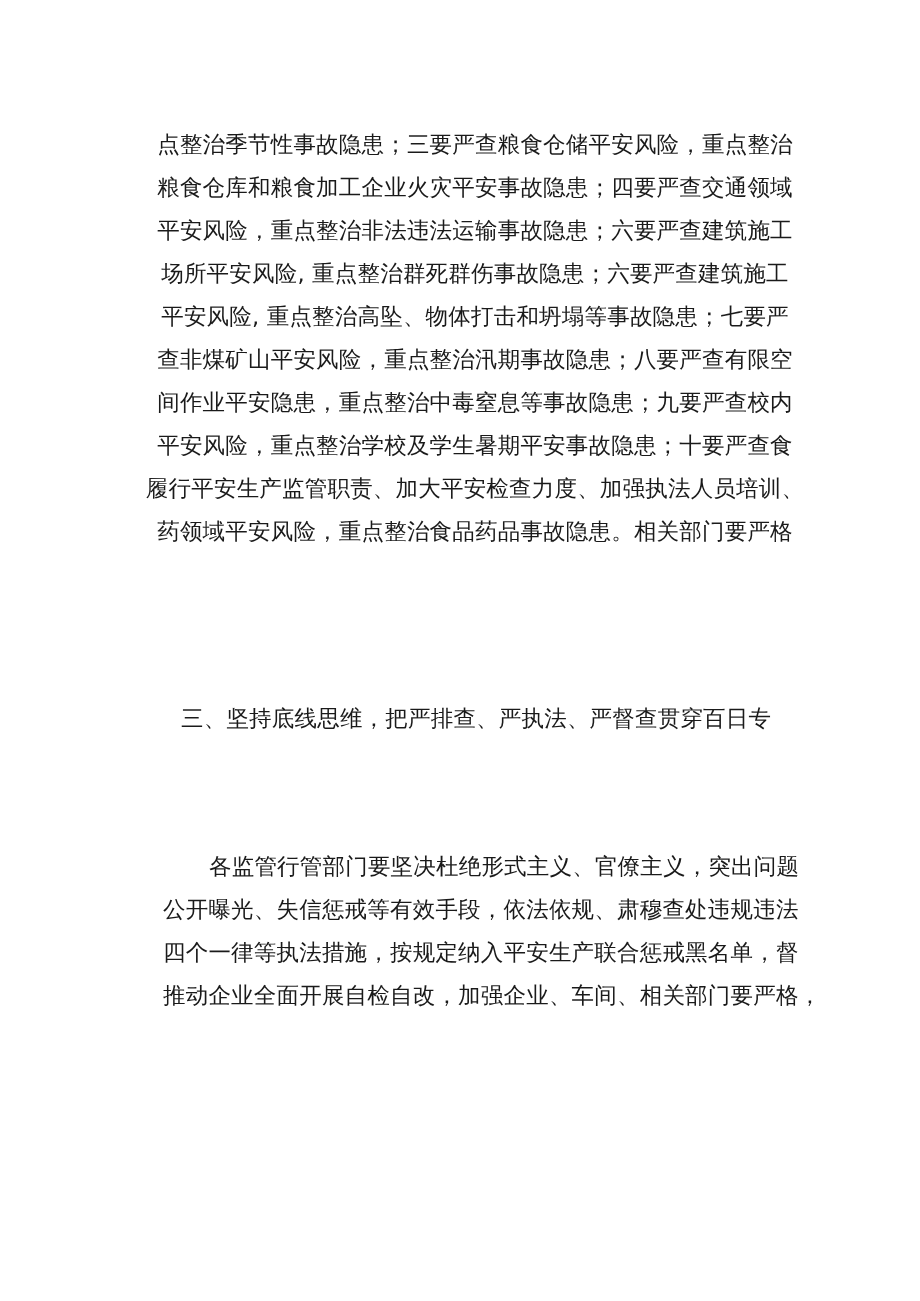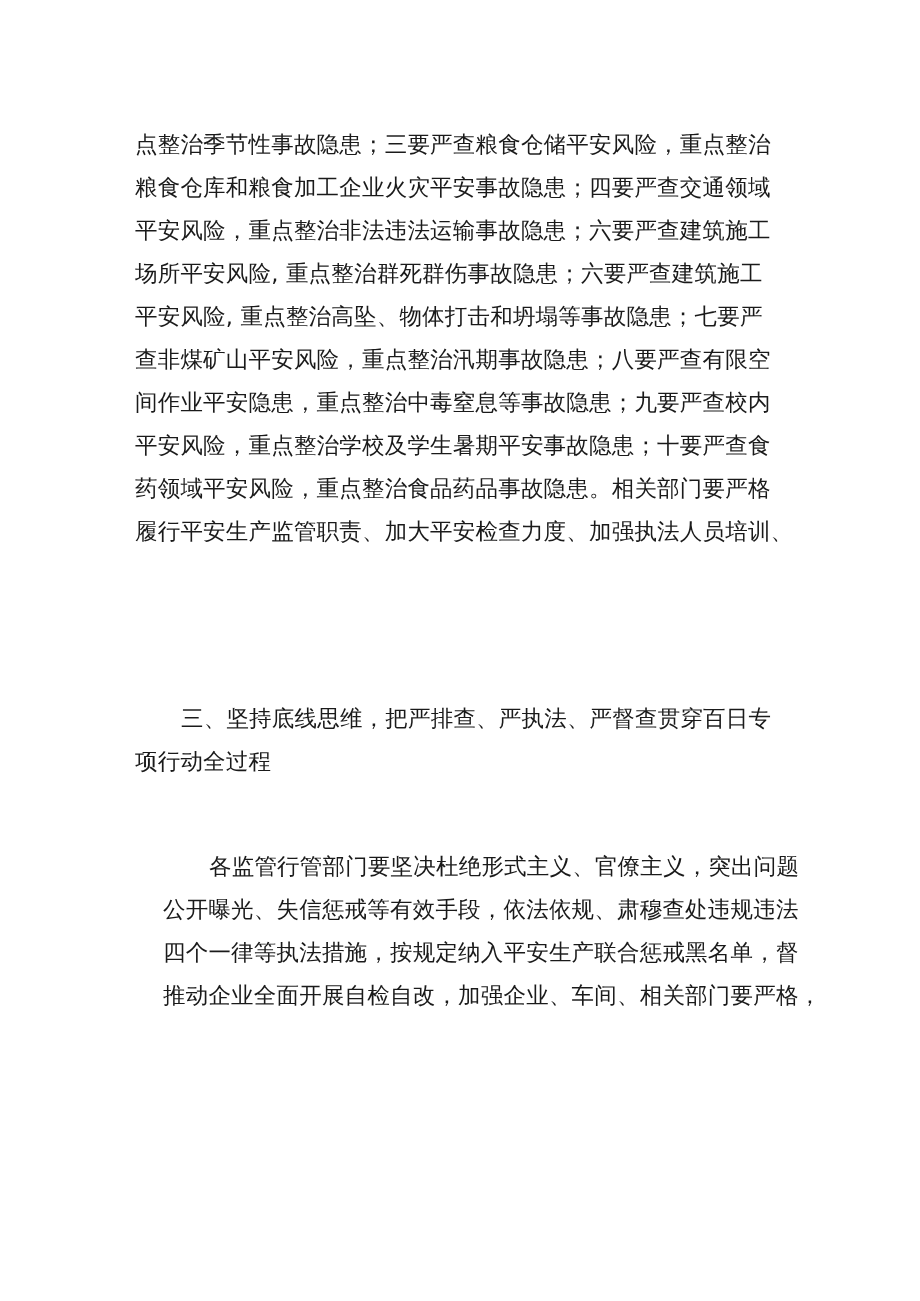--- a/index.html
+++ b/index.html
@@ -31,45 +31,44 @@
       display: block;
       white-space: nowrap;
       font-size: 22.5px;
       height: 43px;
       line-height: 43px;
       letter-spacing: 0.2px;
     }
     .indent {
       padding-left: 46px;
     }
-    #para-continued { top: 123px; }
+    #para-continued { top: 123px; text-align: center; }
     #section-heading { top: 697px; }
     #para-section3 { top: 845px; margin-left: 28px; }
   </style>
 </head>
 <body>
 
 <div class="page">
 
   <div class="block" id="para-continued">
     <span class="line">点整治季节性事故隐患；三要严查粮食仓储平安风险，重点整治</span>
     <span class="line">粮食仓库和粮食加工企业火灾平安事故隐患；四要严查交通领域</span>
     <span class="line">平安风险，重点整治非法违法运输事故隐患；六要严查建筑施工</span>
     <span class="line">场所平安风险, 重点整治群死群伤事故隐患；六要严查建筑施工</span>
     <span class="line">平安风险, 重点整治高坠、物体打击和坍塌等事故隐患；七要严</span>
     <span class="line">查非煤矿山平安风险，重点整治汛期事故隐患；八要严查有限空</span>
     <span class="line">间作业平安隐患，重点整治中毒窒息等事故隐患；九要严查校内</span>
     <span class="line">平安风险，重点整治学校及学生暑期平安事故隐患；十要严查食</span>
+    <span class="line">履行平安生产监管职责、加大平安检查力度、加强执法人员培训、</span>
     <span class="line">药领域平安风险，重点整治食品药品事故隐患。相关部门要严格</span>
-    <span class="line">履行平安生产监管职责、加大平安检查力度、加强执法人员培训、</span>
   </div>
 
   <div class="block" id="section-heading">
     <span class="line indent">三、坚持底线思维，把严排查、严执法、严督查贯穿百日专</span>
-    <span class="line">项行动全过程</span>
   </div>
 
   <div class="block" id="para-section3">
     <span class="line indent">各监管行管部门要坚决杜绝形式主义、官僚主义，突出问题</span>
     <span class="line">公开曝光、失信惩戒等有效手段，依法依规、肃穆查处违规违法</span>
     <span class="line">四个一律等执法措施，按规定纳入平安生产联合惩戒黑名单，督</span>
     <span class="line">推动企业全面开展自检自改，加强企业、车间、相关部门要严格，</span>
   </div>
 
 </div>

